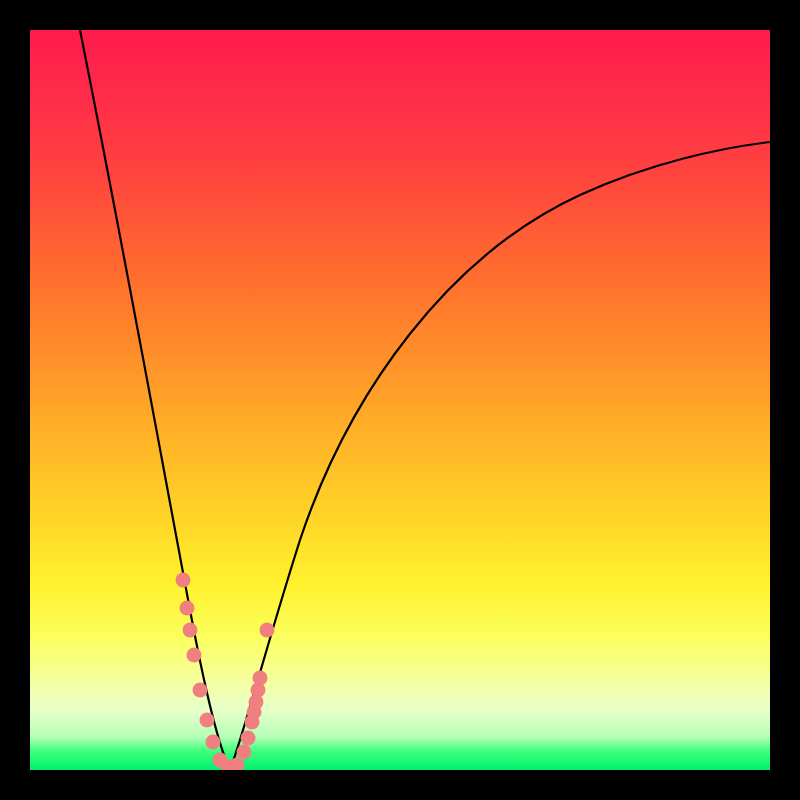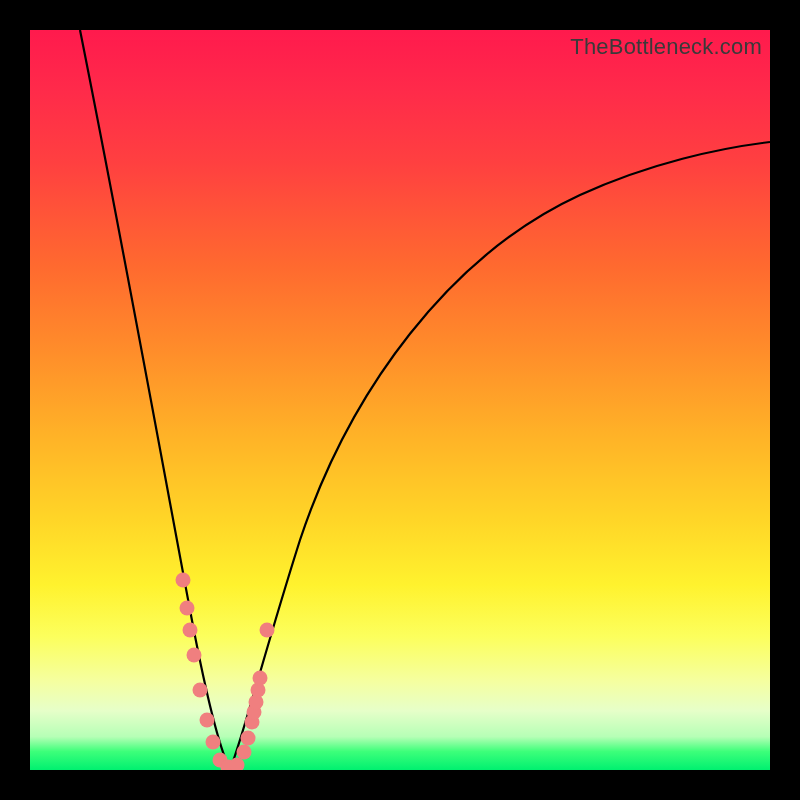--- a/index.html
+++ b/index.html
@@ -61,21 +61,20 @@
     height: 740px;
   }
 </style>
 </head>
 <body>
 
 <div class="frame">
 
   <div class="plot-area">
 
-    <div class="watermark">TheBottleneck.com</div>
 
     <svg class="curves" viewBox="0 0 740 740" preserveAspectRatio="none">
       <path d="M 50 0
                C 90 200, 130 420, 160 580
                C 175 660, 188 715, 200 740" fill="none" stroke="#000" stroke-width="2.2"></path>
       <path d="M 200 740
                C 215 700, 235 620, 270 510
                C 320 360, 420 225, 550 165
                C 620 133, 690 118, 740 112" fill="none" stroke="#000" stroke-width="2.2"></path>
 

